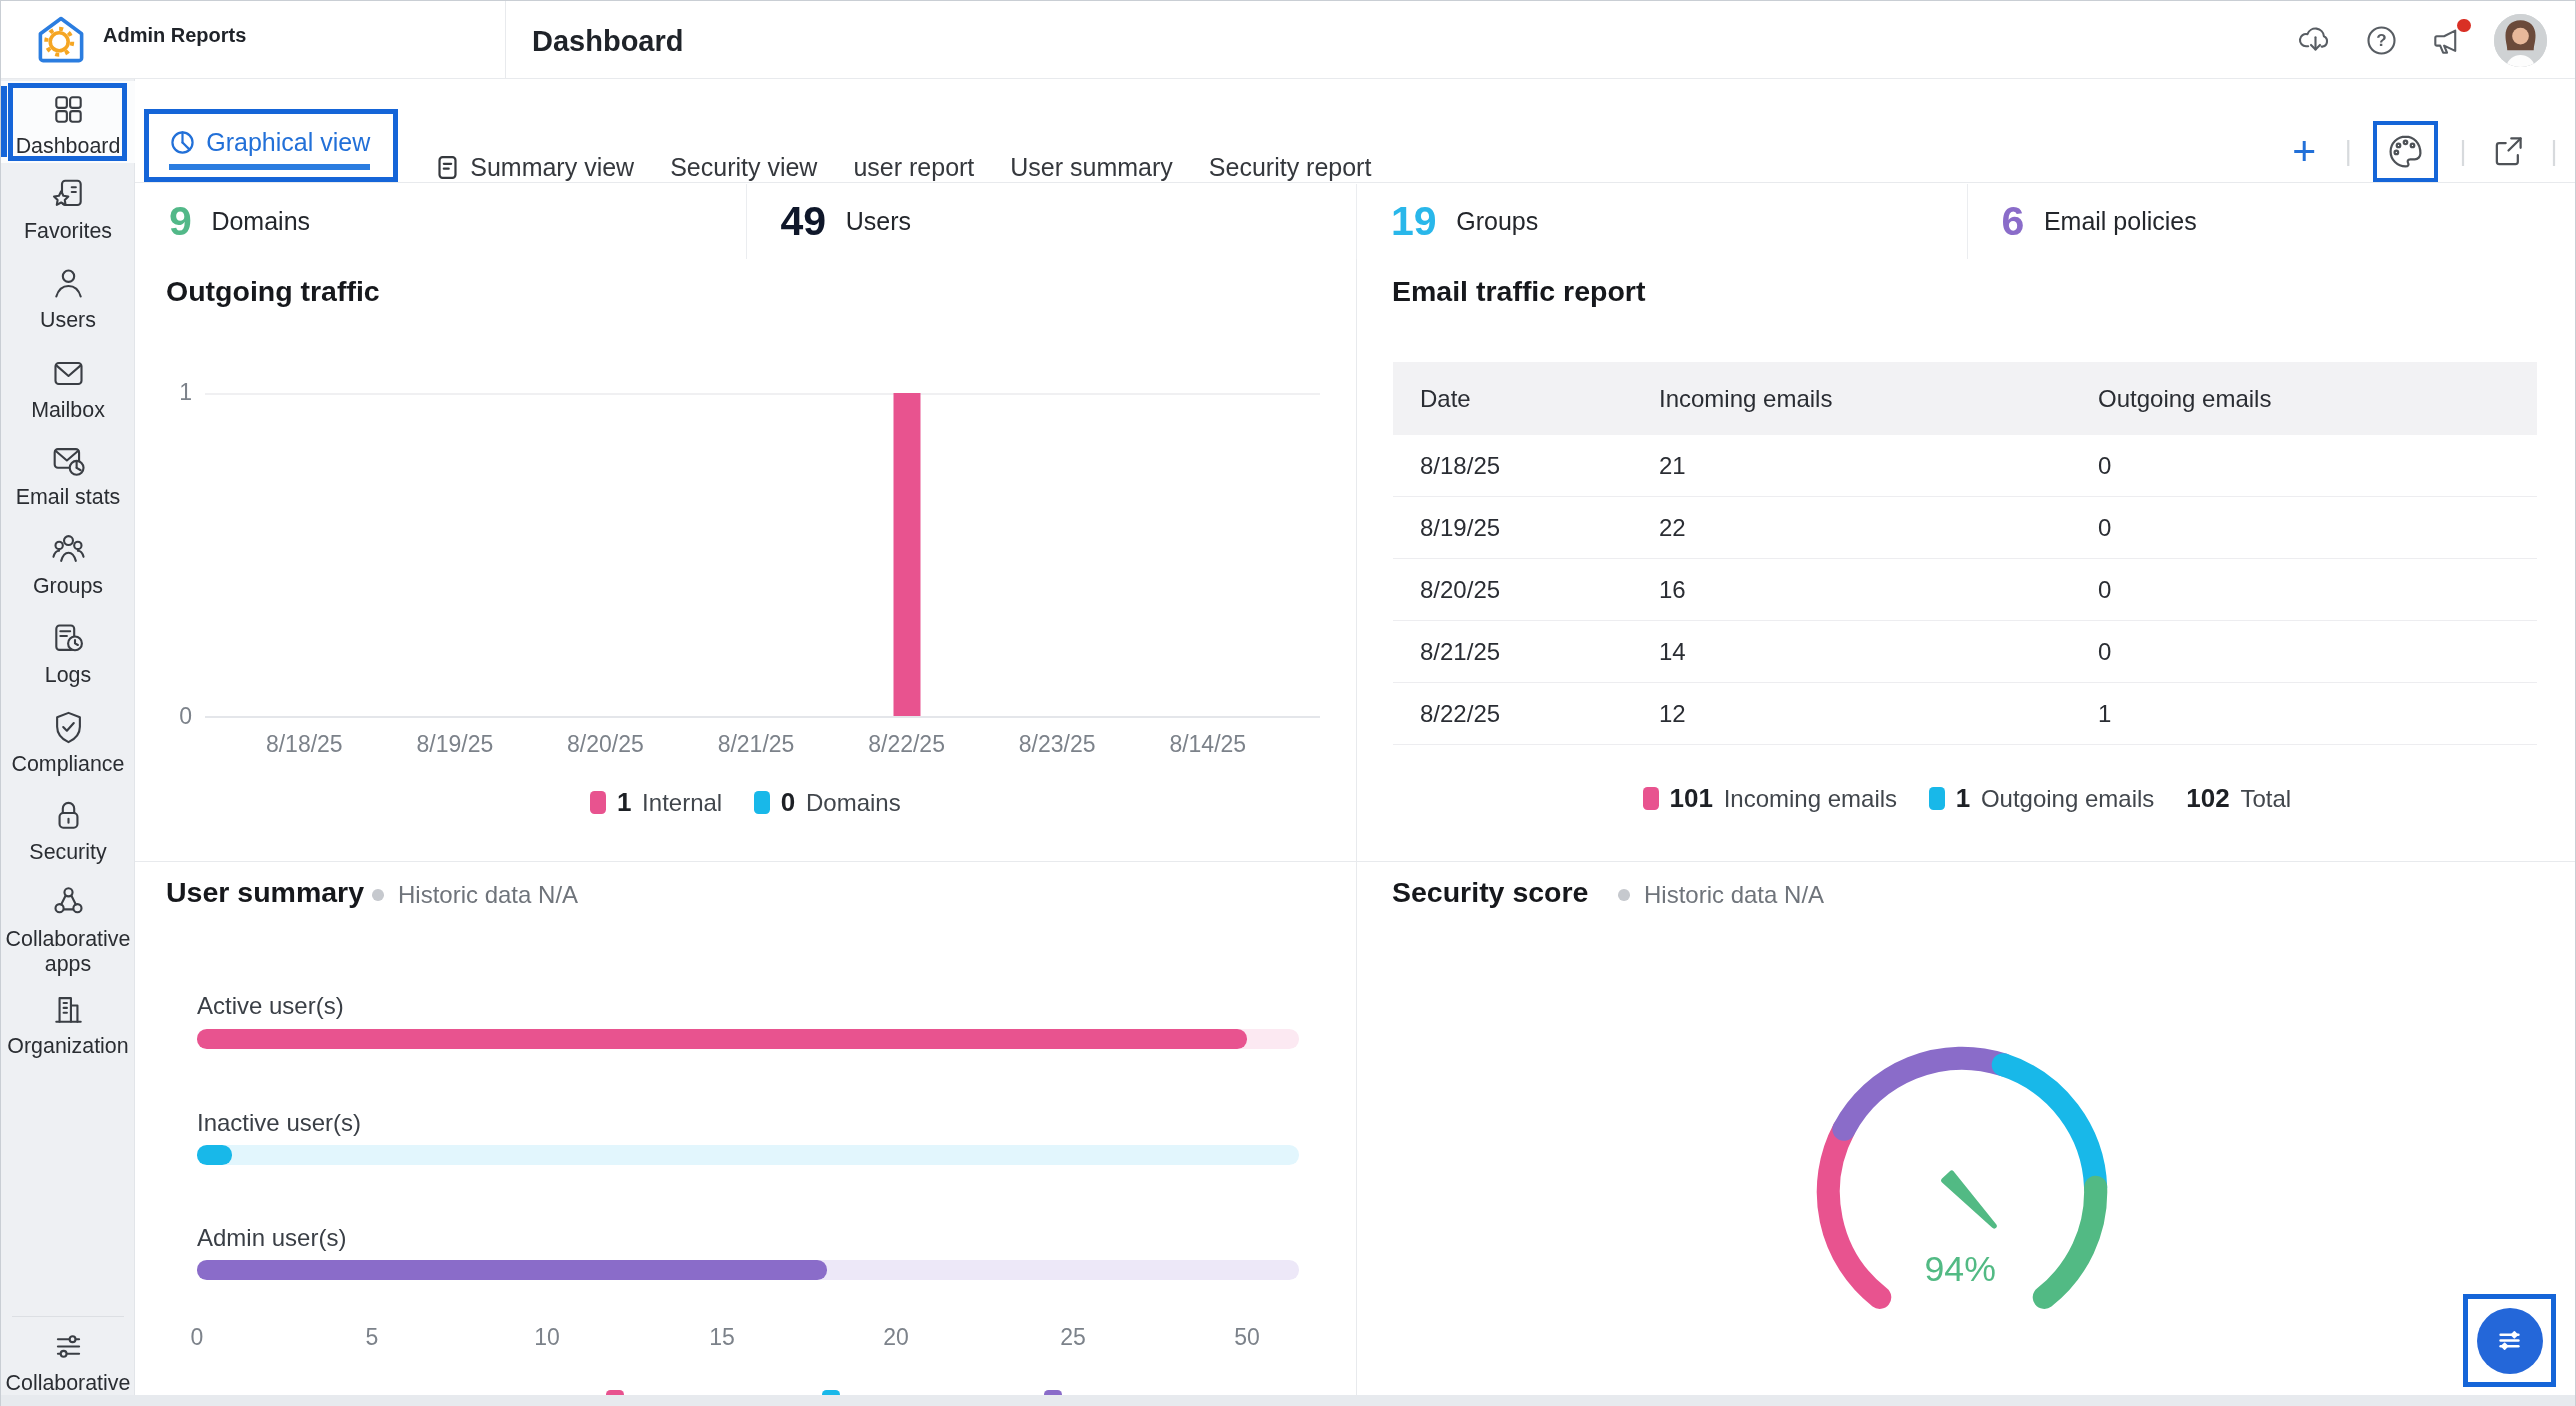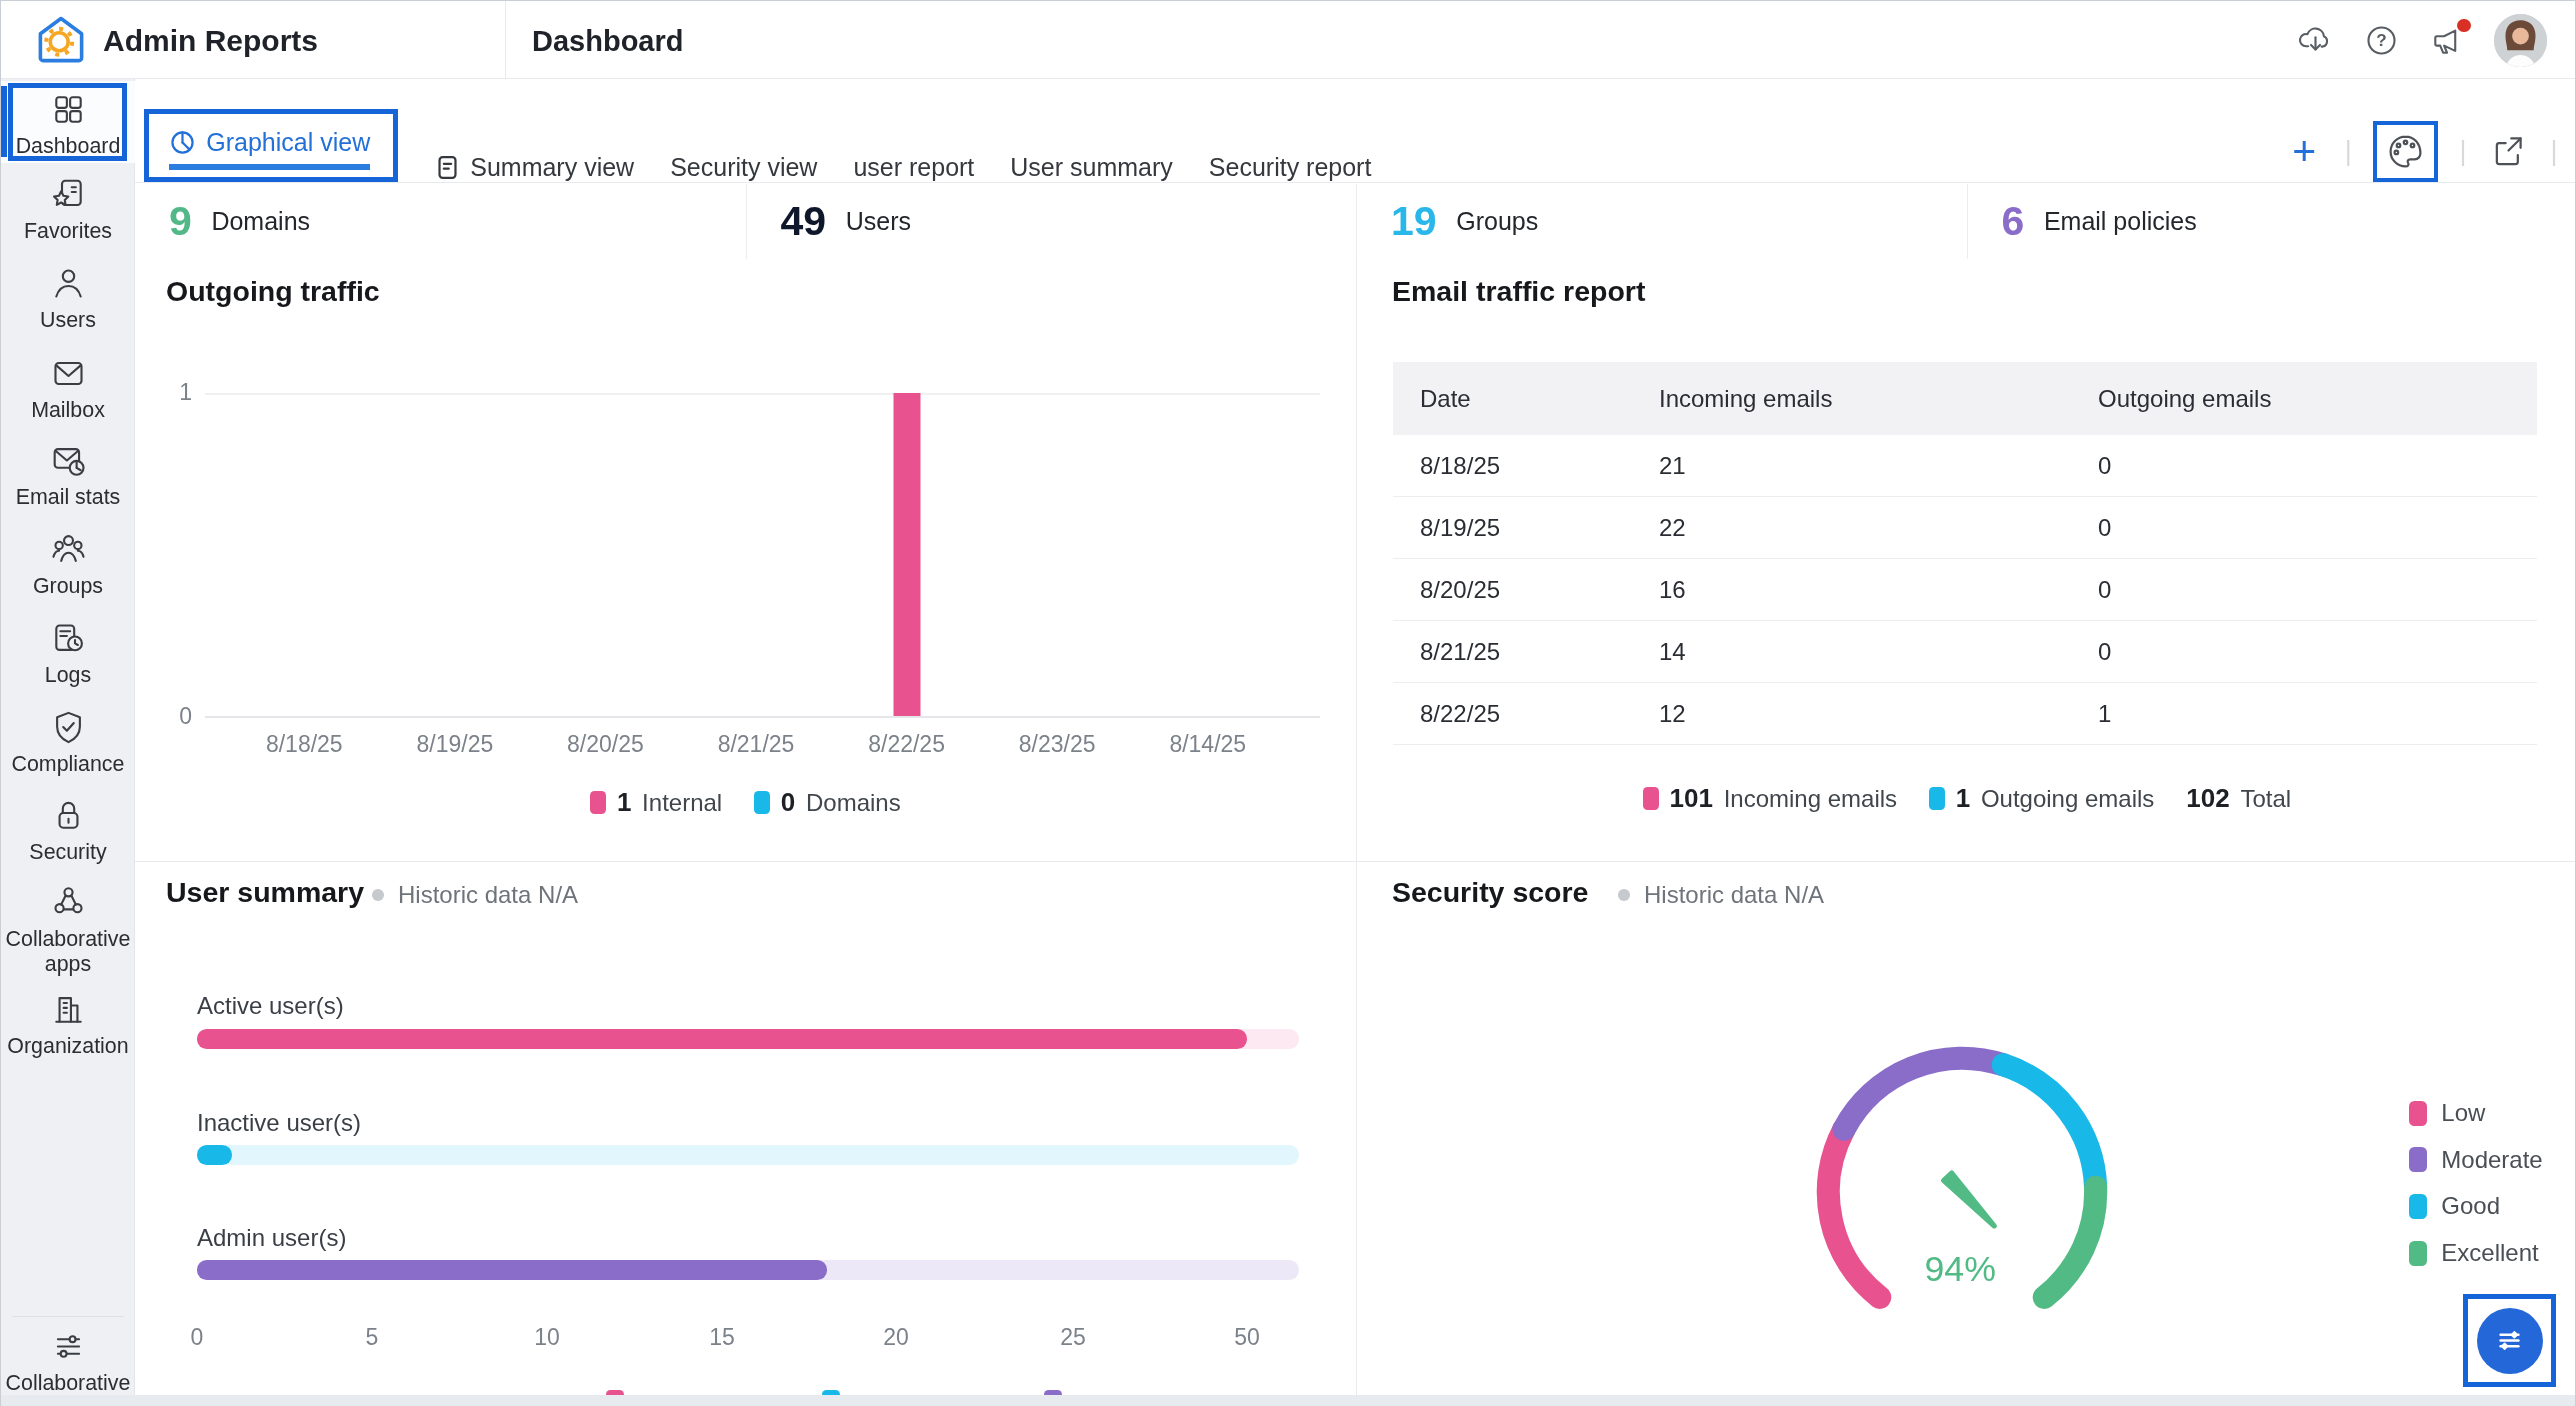--- a/index.html
+++ b/index.html
@@ -2,21 +2,21 @@
 <html style="font-size:14.3px"><head>
 <meta charset="utf-8">
 <style>
   * { box-sizing: border-box; margin: 0; padding: 0; }
   body { margin:0; background:#dfe3e8; font-family:"Liberation Sans", sans-serif; }
   .page { position:relative; width:2576px; height:1407px; background:#fff; border:1.8px solid #c9ced4; overflow:hidden; }
 
   
   .header { position:absolute; left:0; top:0; width:2576px; height:78px; background:#fff; border-bottom:0.9px solid #e8eaed; z-index:5; }
   .logo { position:absolute; left:34px; top:12.5px; }
-  .app-title { position:absolute; left:102px; top:23px; font-size:30px; font-weight:700; color:#1f2329; }
+  .app-title { position:absolute; left:102px; top:23px; font-size:20px; font-weight:700; color:#1f2329; }
   .header-divider { position:absolute; left:504px; top:0; width:0.9px; height:78px; background:#e8eaed; }
   .breadcrumb { position:absolute; left:531px; top:24px; font-size:29px; font-weight:600; color:#1f2329; }
   .header-icons { position:absolute; right:30px; top:0; height:78px; display:flex; align-items:center; gap:27px; }
   .hicon { position:relative; width:39px; height:39px; cursor:pointer; }
   .hicon svg { stroke:#585d63; fill:none; stroke-width:2.6; stroke-linecap:round; stroke-linejoin:round; }
   .red-dot { position:absolute; right:-3.6px; top:-1.8px; width:13.4px; height:13.4px; border-radius:50%; background:#d93025; }
   .avatar { width:53px; height:53px; border-radius:50%; overflow:hidden; background:#cfd2d4; cursor:pointer; }
 
   
   .sidebar { position:absolute; left:0; top:78px; width:134px; height:1317px; background:#eef0f3; border-right:0.9px solid #e2e5e9; z-index:4; }
@@ -487,38 +487,20 @@
       <g fill="none" stroke-width="26" stroke-linecap="round">
         <path d="M137.65 348.2 A150 150 0 0 1 97.56 159.58" stroke="#e8538f"></path>
         <path d="M97.56 159.58 A150 150 0 0 1 276.35 87.34" stroke="#8a6cc9"></path>
         <path d="M276.35 87.34 A150 150 0 0 1 379.9 224.77" stroke="#18b8e9"></path>
         <path d="M379.9 224.77 A150 150 0 0 1 322.35 348.2" stroke="#52ba84"></path>
       </g>
       <path d="M209.6 217.1 L218.4 208.9 L266 268 Z" fill="#52ba84" stroke="#52ba84" stroke-width="6" stroke-linejoin="round"></path>
       <text x="228" y="330" text-anchor="middle" font-size="40" fill="#52ba84" font-family="Liberation Sans, sans-serif">94%</text>
     </svg>
 
-    <div class="sec-legend">
-      <div class="sec-leg-item">
-        <span class="sec-swatch" style="background: rgb(232, 83, 143);"></span>
-        <span class="sec-leg-lab">Low</span>
-      </div>
-      <div class="sec-leg-item">
-        <span class="sec-swatch" style="background: rgb(138, 108, 201);"></span>
-        <span class="sec-leg-lab">Moderate</span>
-      </div>
-      <div class="sec-leg-item">
-        <span class="sec-swatch" style="background: rgb(24, 184, 233);"></span>
-        <span class="sec-leg-lab">Good</span>
-      </div>
-      <div class="sec-leg-item">
-        <span class="sec-swatch" style="background: rgb(82, 186, 132);"></span>
-        <span class="sec-leg-lab">Excellent</span>
-      </div>
-    </div>
 
     <div class="ann-fab">
       <div class="fab">
         <svg width="39" height="39" viewBox="0 0 48 48" fill="none" stroke="#ffffff" stroke-width="3" stroke-linecap="round">
           <line x1="13" y1="17" x2="35" y2="17"></line>
             <rect x="26.5" y="13.5" width="7" height="7" rx="1" transform="rotate(45 30 17)" fill="#fff" stroke="none"></rect>
           <line x1="13" y1="24" x2="35" y2="24"></line>
           <line x1="13" y1="31" x2="35" y2="31"></line>
             <rect x="14.5" y="27.5" width="7" height="7" rx="1" transform="rotate(45 18 31)" fill="#fff" stroke="none"></rect>
         </svg>

